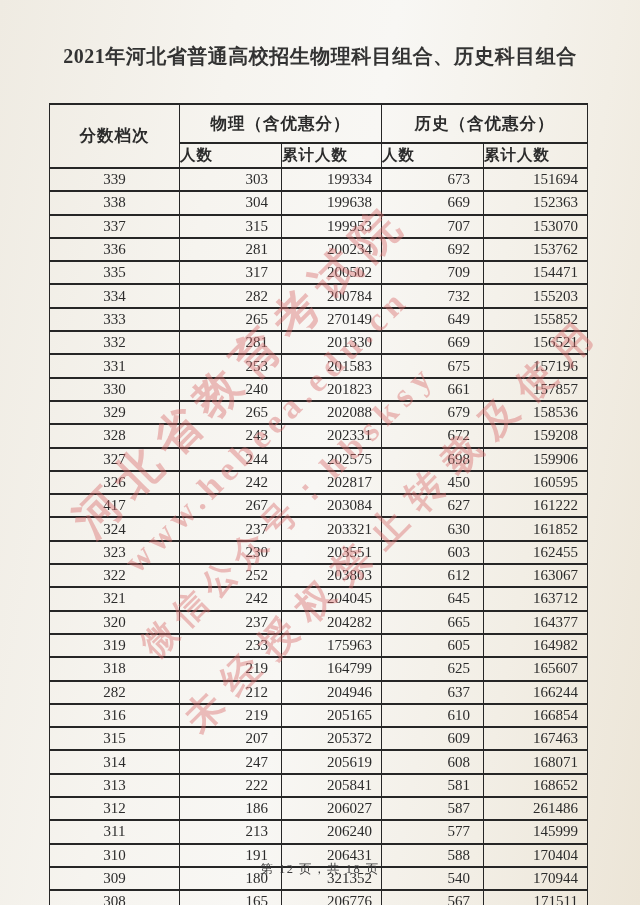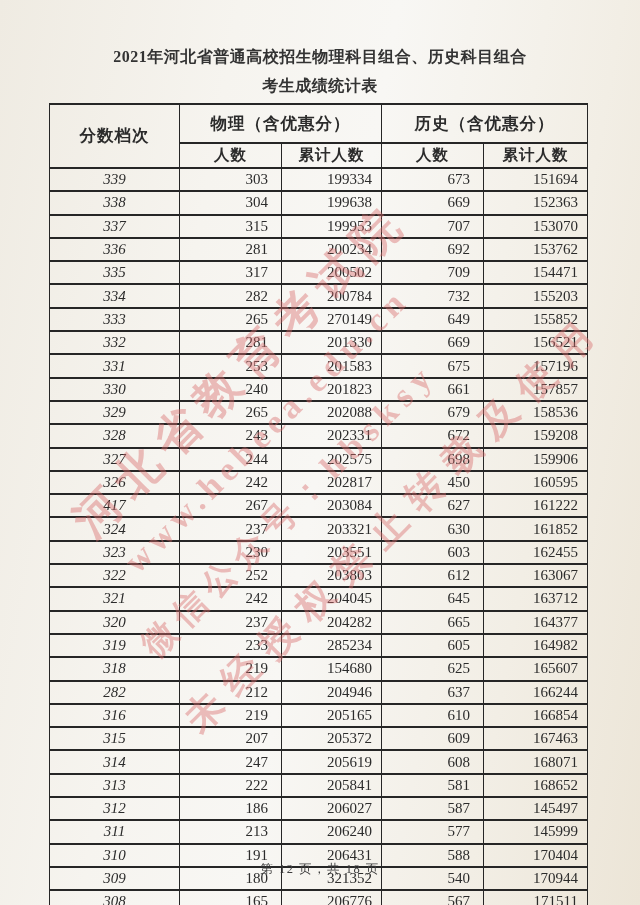--- a/index.html
+++ b/index.html
@@ -8,38 +8,38 @@
     font-family:"Liberation Serif","DejaVu Serif",serif;
   }
   .page {
     position:relative; width:640px; height:905px;
     background:linear-gradient(100deg,#efebe2 0%,#f6f4ef 30%,#f8f7f4 50%,#f2eee5 78%,#ece5d7 100%);
     color:#2b2b2b;
   }
   .title {
     position:absolute; top:42px; left:0; width:100%;
     margin:0; text-align:center;
-    font-size:16px; line-height:29px; font-weight:bold; color:#333;
+    font-size:20px; line-height:29px; font-weight:bold; color:#333;
     letter-spacing:0.5px;
   }
   table.score-table {
     position:absolute; left:49px; top:103px; width:538px;
     border-collapse:collapse; table-layout:fixed;
   }
   .score-table th, .score-table td {
     border-left:1.5px solid #262626;
     border-right:1.5px solid #262626;
     border-top:2.3px solid #262626;
     border-bottom:2.3px solid #262626;
     padding:0; overflow:hidden; white-space:nowrap;
   }
   .score-table thead tr.group-row th { height:37px; font-size:16.5px; font-weight:bold; text-align:center; letter-spacing:1px; }
-  .score-table thead tr.sub-row th { height:23px; font-size:15.5px; font-weight:bold; text-align:center; letter-spacing:1px; }
+  .score-table thead tr.sub-row th { height:23px; font-size:15.5px; font-weight:bold; text-align:left; letter-spacing:1px; }
   .score-table tbody td { height:21.3px; font-size:15px; line-height:21px; }
-  .score-table tbody td.score { text-align:center;font-style:italic; }
+  .score-table tbody td.score { text-align:center; }
   .score-table tbody td.num { text-align:right; }
   .score-table tbody td:nth-child(2), .score-table tbody td:nth-child(4) { padding-right:13px; }
   .score-table tbody td:nth-child(3), .score-table tbody td:nth-child(5) { padding-right:9px; }
   .footer {
     position:absolute; top:861px; left:0; width:100%;
     text-align:center; font-size:12.5px; color:#3d3d3d; letter-spacing:1.5px;
   }
   .watermark-layer {
     position:absolute; left:0; top:0; width:640px; height:905px;
     pointer-events:none; opacity:0.42; z-index:5;
@@ -48,21 +48,21 @@
     position:absolute; font-weight:bold; white-space:nowrap;
     transform:rotate(-45deg); transform-origin:0 50%;
     mix-blend-mode:multiply;
   }
 </style>
 </head>
 <body>
 
 <div class="page">
 
-  <h1 class="title"><span>2021年河北省普通高校招生物理科目组合、历史科目组合</span><br><span>考生成绩统计表</span></h1>
+  <h1 class="title"><span>2021年河北省普通高校招生物理科目组合、历史科目组合</span><br></h1>
 
   <table class="score-table">
     <colgroup>
       <col style="width:130px">
       <col style="width:102px">
       <col style="width:100px">
       <col style="width:102px">
       <col style="width:104px">
     </colgroup>
     <thead>
@@ -215,28 +215,28 @@
         <tr>
           <td class="score">320</td>
           <td class="num">237</td>
           <td class="num">204282</td>
           <td class="num">665</td>
           <td class="num">164377</td>
         </tr>
         <tr>
           <td class="score">319</td>
           <td class="num">233</td>
-          <td class="num">285234</td>
+          <td class="num">175963</td>
           <td class="num">605</td>
           <td class="num">164982</td>
         </tr>
         <tr>
           <td class="score">318</td>
           <td class="num">219</td>
-          <td class="num">154680</td>
+          <td class="num">164799</td>
           <td class="num">625</td>
           <td class="num">165607</td>
         </tr>
         <tr>
           <td class="score">282</td>
           <td class="num">212</td>
           <td class="num">204946</td>
           <td class="num">637</td>
           <td class="num">166244</td>
         </tr>
@@ -266,21 +266,21 @@
           <td class="num">222</td>
           <td class="num">205841</td>
           <td class="num">581</td>
           <td class="num">168652</td>
         </tr>
         <tr>
           <td class="score">312</td>
           <td class="num">186</td>
           <td class="num">206027</td>
           <td class="num">587</td>
-          <td class="num">145497</td>
+          <td class="num">261486</td>
         </tr>
         <tr>
           <td class="score">311</td>
           <td class="num">213</td>
           <td class="num">206240</td>
           <td class="num">577</td>
           <td class="num">145999</td>
         </tr>
         <tr>
           <td class="score">310</td>

